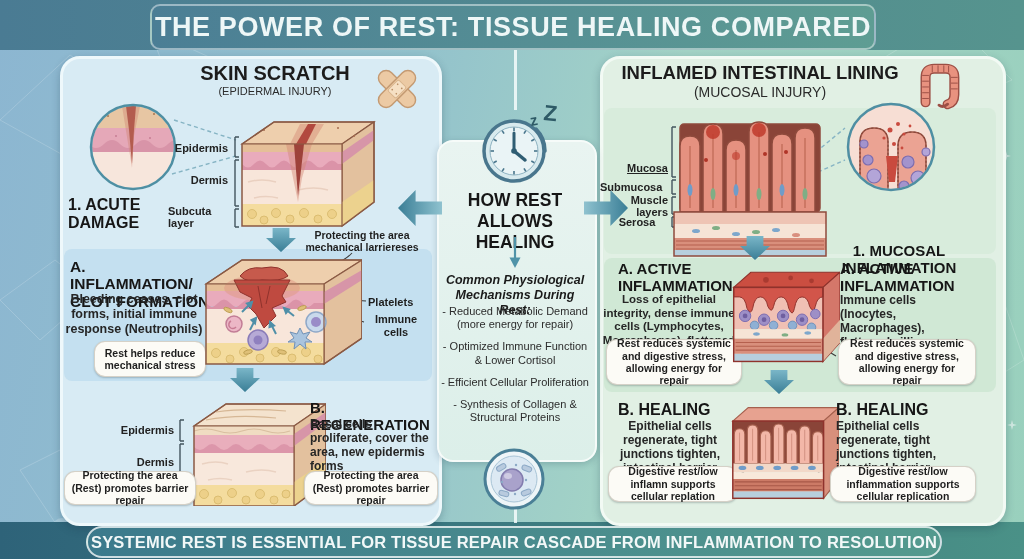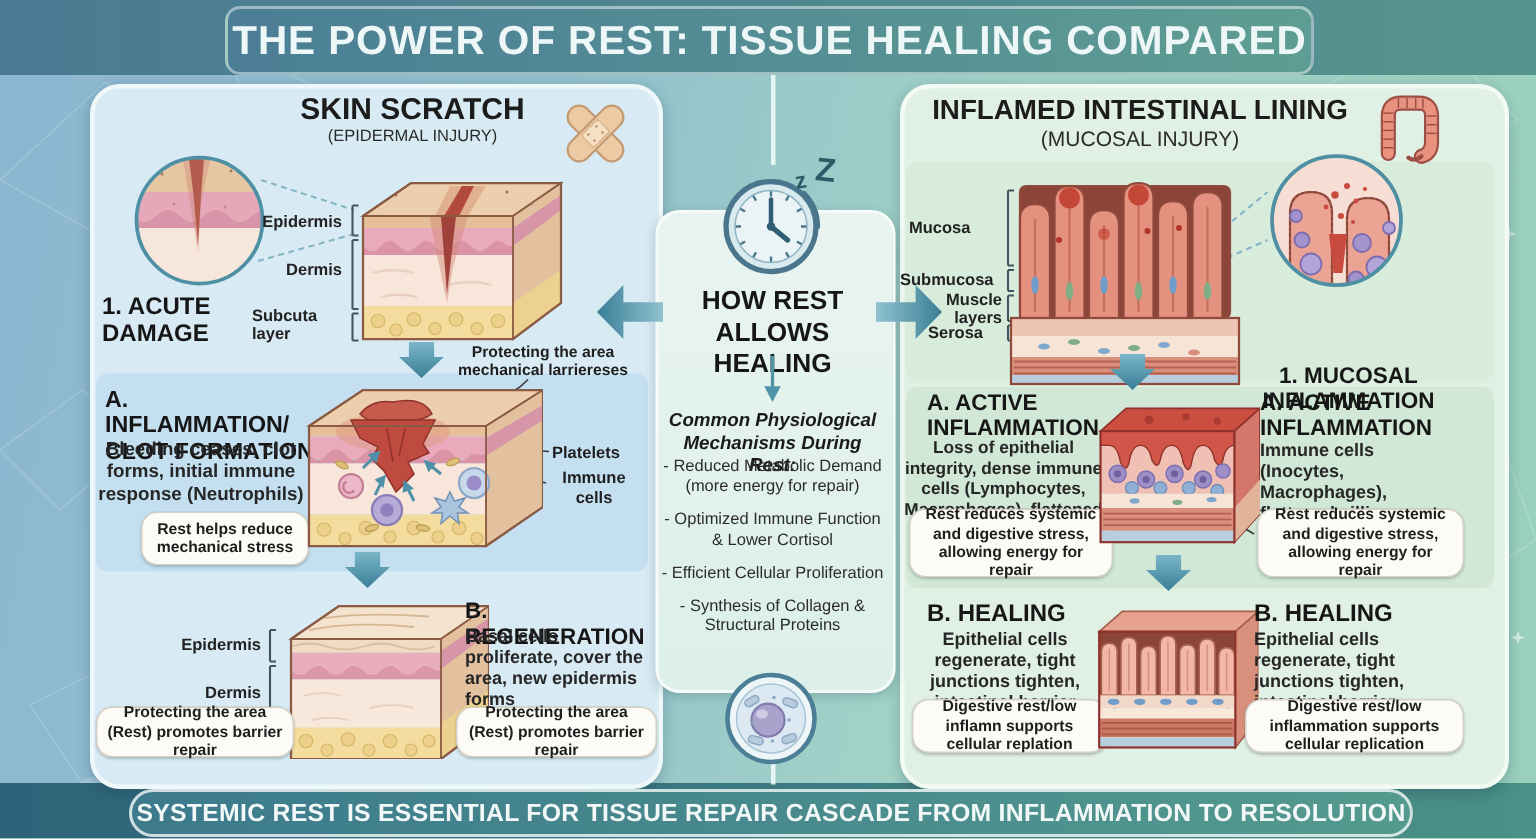--- a/index.html
+++ b/index.html
@@ -381,21 +381,21 @@
       <line x1="25" y1="3.5" x2="25" y2="10.5"></line>
       <line x1="31" y1="3.5" x2="31" y2="10.5"></line>
       <line x1="36" y1="4" x2="36" y2="11"></line>
     <line x1="38.5" y1="16" x2="45.5" y2="16"></line>
       <line x1="38.5" y1="22" x2="45.5" y2="22"></line>
       <line x1="38.5" y1="28" x2="45.5" y2="28"></line>
   </g>
   <path d="M35,44 q-5,4 -9,1" stroke="#9c4f45" stroke-width="3" fill="none" stroke-linecap="round"></path>
 </svg>
 
-<div class="abs z4 lbl" style="left:606px;top:146px;width:62px;text-align:left;">Mucosa</div>
+<div class="abs z4 lbl" style="left:606px;top:162px;width:62px;text-align:right;text-decoration:underline;">Mucosa</div>
 <div class="abs z4 lbl" style="left:600px;top:181px;width:68px;">Submucosa</div>
 <div class="abs z4 lbl" style="left:610px;top:194px;width:58px;text-align:right;">Muscle layers</div>
 <div class="abs z4 lbl" style="left:606px;top:216px;width:62px;text-align:center;">Serosa</div>
 
 <svg class="abs z4" style="left:666px;top:110px" width="168" height="148" viewBox="0 0 168 148">
   <rect x="14" y="14" width="140" height="88" rx="4" fill="#8a4438" stroke="#8f4a3c" stroke-width="1.5"></rect>
   <g stroke="#8f4a3c" stroke-width="1.5" fill="#e59180">
     <path d="M14,102 V36 Q14,26 24,26 Q34,26 34,36 V102 Z"></path>
     <path d="M37,102 V24 Q37,14 47,14 Q57,14 57,24 V102 Z"></path>
     <path d="M60,102 V40 Q60,30 70,30 Q80,30 80,40 V102 Z"></path>

